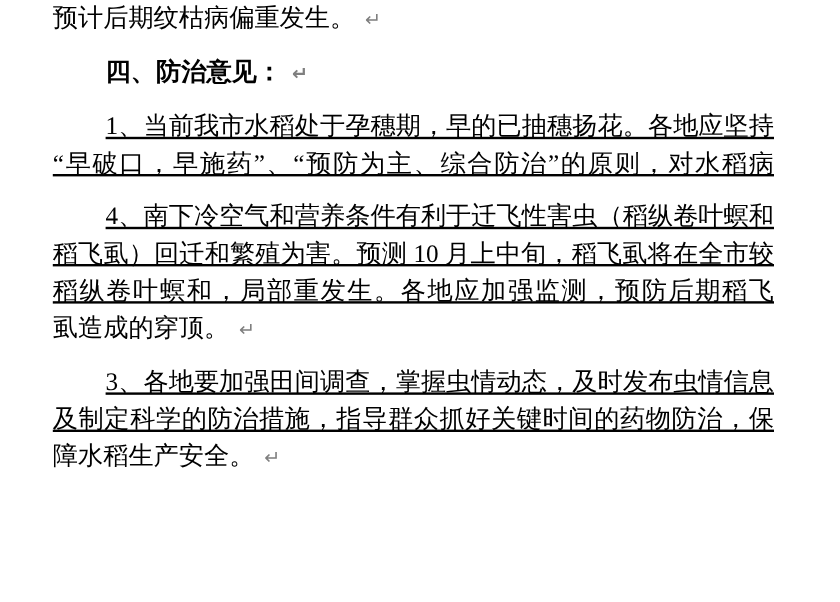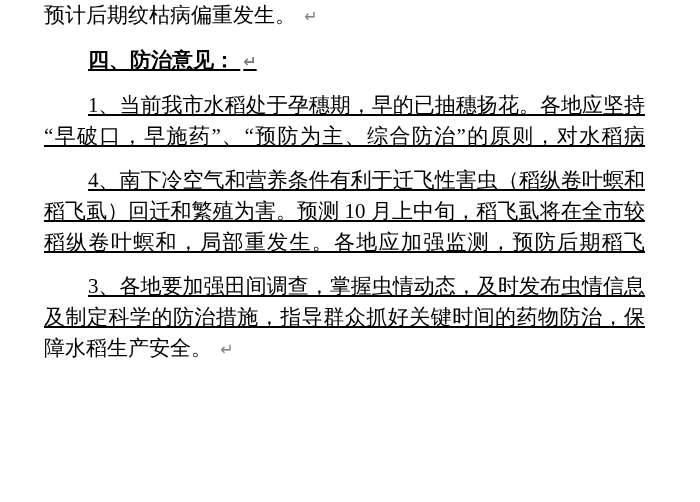--- a/index.html
+++ b/index.html
@@ -34,21 +34,20 @@
     text-align: justify;
     text-align-last: justify;
     text-decoration: underline;
   }
   
   .indent {
     text-indent: 44px;
   }
   .heading {
     font-weight: bold;
-    text-decoration: underline;
   }
   
   .mark {
     color: #7f7f7f;
     font-family: "DejaVu Sans", sans-serif;
     font-size: 16px;
     padding-left: 3px;
   }
 </style>
 </head>
@@ -82,20 +81,24 @@
   <div class="para">
     <div class="line indent full">
       <span>4、南下冷空气和营养条件有利于迁飞性害虫（稻纵卷叶螟和</span>
     </div>
     <div class="line full">
       <span>稻飞虱）回迁和繁殖为害。预测 10 月上中旬，稻飞虱将在全市较</span>
     </div>
     <div class="line full">
       <span>稻纵卷叶螟和，局部重发生。各地应加强监测，预防后期稻飞</span>
     </div>
+    <div class="line">
+      <span>虱造成的穿顶。</span>
+      <span class="mark">↵</span>
+    </div>
   </div>
 
 
   <div class="para">
     <div class="line indent full">
       <span>3、各地要加强田间调查，掌握虫情动态，及时发布虫情信息</span>
     </div>
     <div class="line full">
       <span>及制定科学的防治措施，指导群众抓好关键时间的药物防治，保</span>
     </div>

